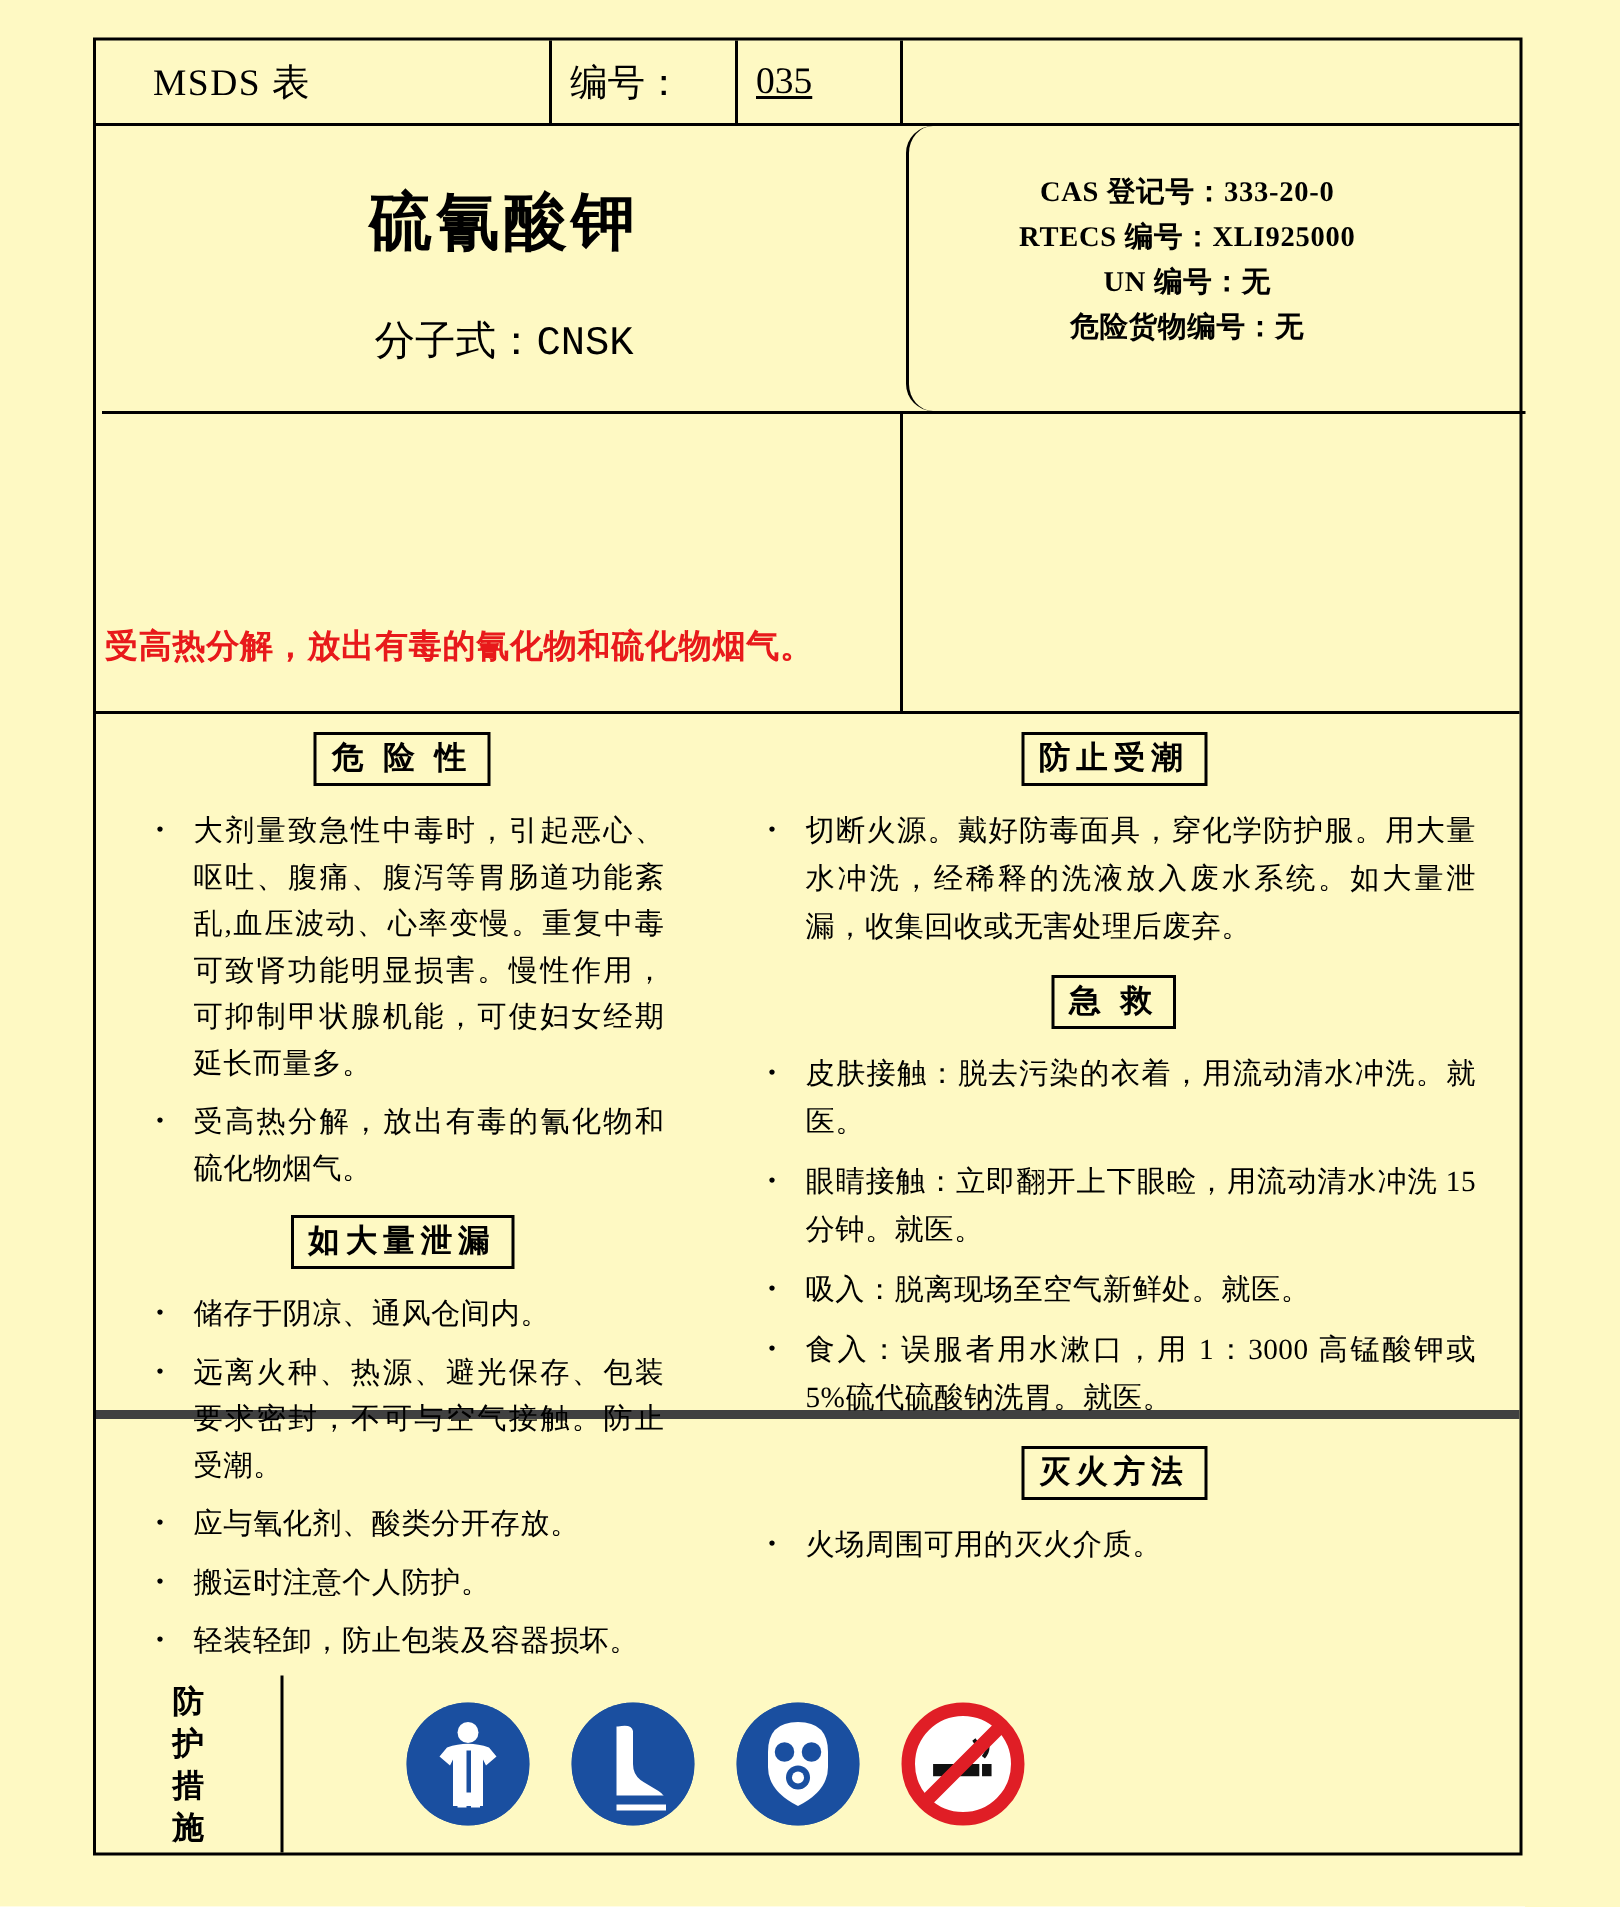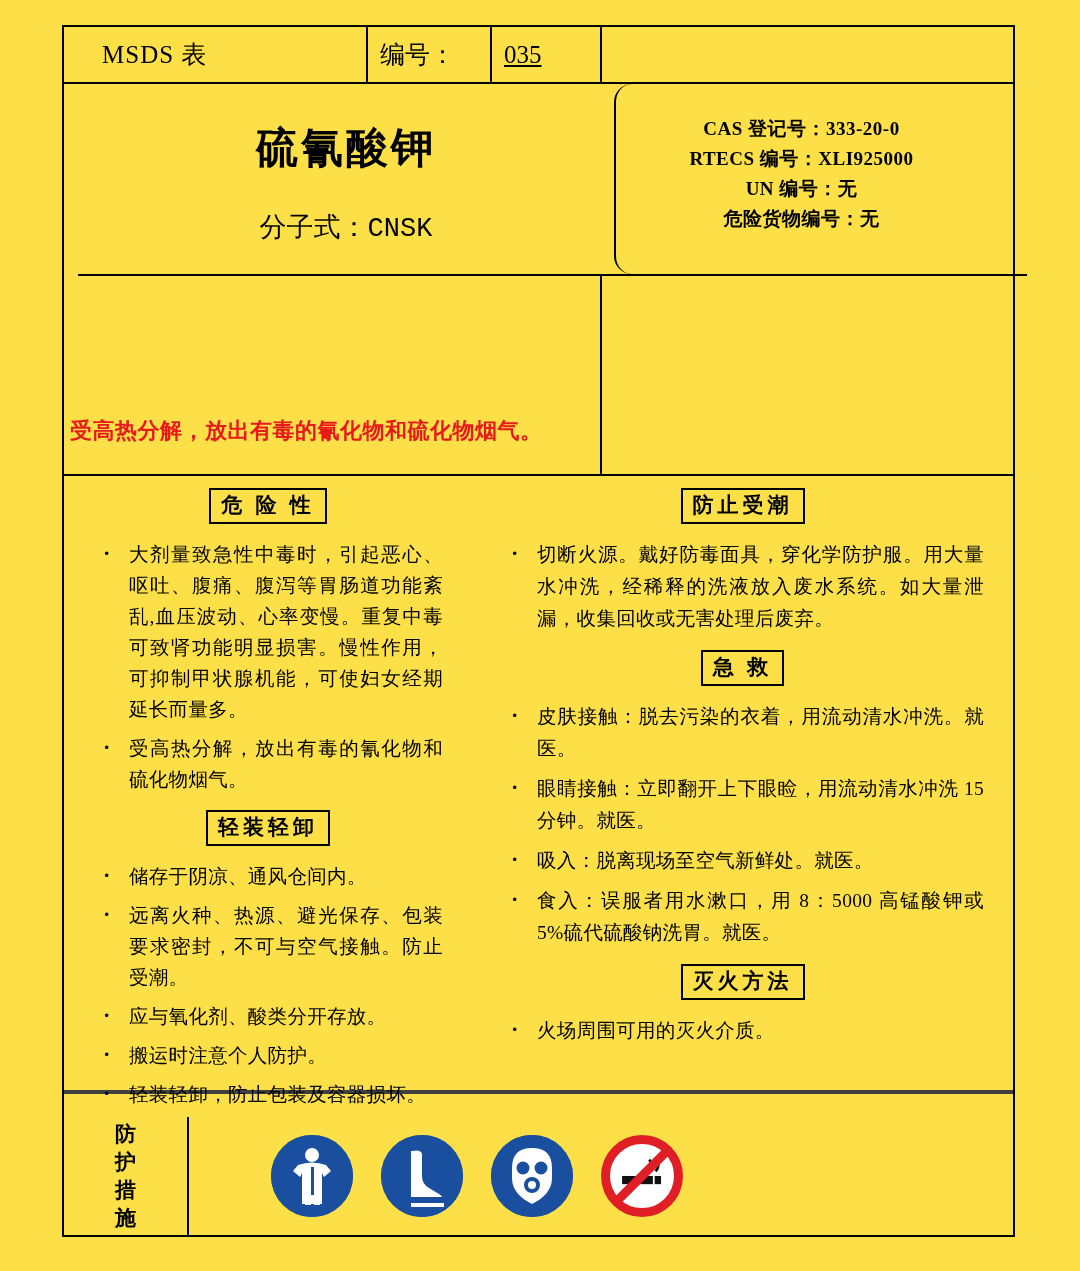--- a/index.html
+++ b/index.html
@@ -11,21 +11,21 @@
     width: 1080px;
     height: 1271px;
     font-family: "Liberation Serif", serif;
     color: #000;
     -webkit-font-smoothing: antialiased;
   }
   .page {
     position: relative;
     width: 1080px;
     height: 1271px;
-    background: #fde047;
+    background: #fef9c3;
   }
   .sheet {
     position: absolute;
     left: 62px;
     top: 25px;
     width: 953px;
     height: 1212px;
     border: 2px solid #000;
     box-sizing: border-box;
   }
@@ -73,21 +73,21 @@
   .row1-right-sep {
     position: absolute;
     left: 536px; top: 0;
     width: 0; height: 100%;
     border-left: 2px solid #000;
   }
 
   
   .row2 {
     position: absolute;
-    left: 14px; top: 57px;
+    left: 4px; top: 57px;
     width: 100%;
     height: 192px;
     border-bottom: 2px solid #000;
     box-sizing: border-box;
   }
   .name-box {
     position: absolute;
     left: 0; top: 0;
     width: 536px; height: 100%;
     box-sizing: border-box;
@@ -157,22 +157,22 @@
     color: #e8191b;
     letter-spacing: 0.5px;
     white-space: nowrap;
   }
 
   
   .row4 {
     position: absolute;
     left: 0; top: 449px;
     width: 100%;
-    height: 618px;
-    border-bottom: 4px solid #404040;
+    height: 470px;
+    border-bottom: 6px solid #404040;
     box-sizing: border-box;
   }
   .col-left {
     position: absolute;
     left: 0; top: 0;
     width: 408px; height: 100%;
     box-sizing: border-box;
   }
   .col-right {
     position: absolute;
@@ -315,21 +315,21 @@
       <div class="col-left">
         <div class="sec-head-wrap">
           <span class="sec-head">危 险 性</span>
         </div>
         <ul class="bullets">
           <li>大剂量致急性中毒时，引起恶心、呕吐、腹痛、腹泻等胃肠道功能紊乱,血压波动、心率变慢。重复中毒可致肾功能明显损害。慢性作用，可抑制甲状腺机能，可使妇女经期延长而量多。</li>
           <li>受高热分解，放出有毒的氰化物和硫化物烟气。</li>
         </ul>
 
         <div class="sec-head-wrap">
-          <span class="sec-head">轻装轻卸</span>
+          <span class="sec-head">如大量泄漏</span>
         </div>
         <ul class="bullets">
           <li>储存于阴凉、通风仓间内。</li>
           <li>远离火种、热源、避光保存、包装要求密封，不可与空气接触。防止受潮。</li>
           <li>应与氧化剂、酸类分开存放。</li>
           <li>搬运时注意个人防护。</li>
           <li>轻装轻卸，防止包装及容器损坏。</li>
         </ul>
       </div>
 
@@ -341,21 +341,21 @@
           <li>切断火源。戴好防毒面具，穿化学防护服。用大量水冲洗，经稀释的洗液放入废水系统。如大量泄漏，收集回收或无害处理后废弃。</li>
         </ul>
 
         <div class="sec-head-wrap">
           <span class="sec-head">急  救</span>
         </div>
         <ul class="bullets">
           <li>皮肤接触：脱去污染的衣着，用流动清水冲洗。就医。</li>
           <li>眼睛接触：立即翻开上下眼睑，用流动清水冲洗 15 分钟。就医。</li>
           <li>吸入：脱离现场至空气新鲜处。就医。</li>
-          <li>食入：误服者用水漱口，用 8：5000 高锰酸钾或 5%硫代硫酸钠洗胃。就医。</li>
+          <li>食入：误服者用水漱口，用 1：3000 高锰酸钾或 5%硫代硫酸钠洗胃。就医。</li>
         </ul>
 
         <div class="sec-head-wrap" style="margin-top:0;margin-bottom:13px;">
           <span class="sec-head">灭火方法</span>
         </div>
         <ul class="bullets tight">
           <li>火场周围可用的灭火介质。</li>
         </ul>
       </div>
     </div>

